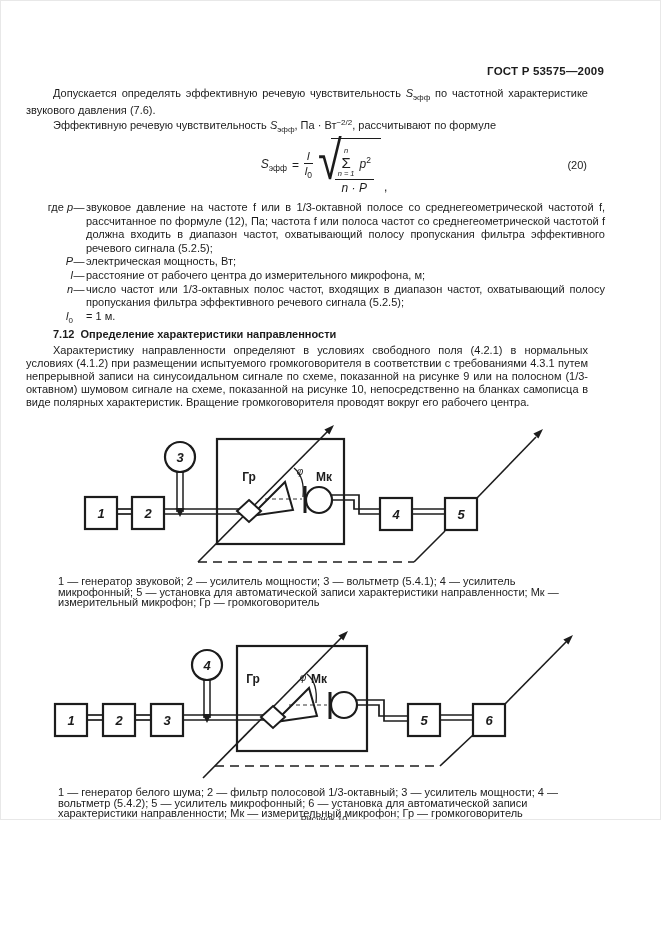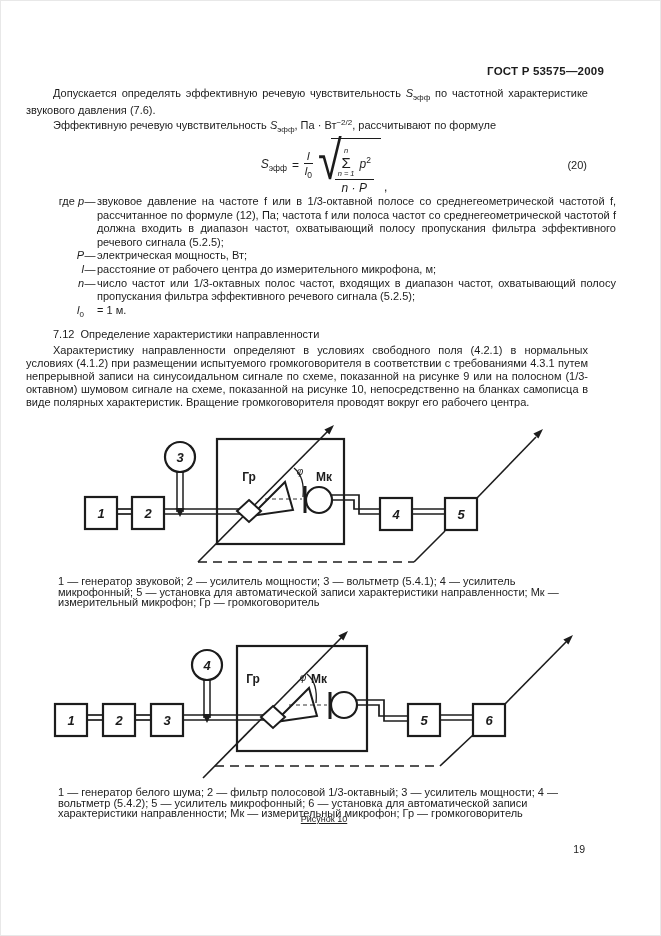--- a/index.html
+++ b/index.html
@@ -1,17 +1,17 @@
 <!DOCTYPE html>
 <html lang="ru"><head>
 <meta charset="utf-8">
 <style>
   html,body{margin:0;padding:0;background:#ffffff;}
   .page{
-    position:relative;width:661px;height:936px;background:#ffffff;
+    position:relative;width:661px;height:820px;background:#ffffff;
     font-family:"Liberation Sans","DejaVu Sans",sans-serif;color:#1c1c1c;
     overflow:hidden;box-shadow:inset 0 0 0 1px #e8e8e8;
   }
   .abs{position:absolute;}
   .doc-header{top:65px;right:57px;font-size:11.5px;font-weight:bold;letter-spacing:.2px;}
   .body-text{left:26px;width:562px;font-size:11px;line-height:13px;text-align:justify;}
   .indent{text-indent:27px;}
   .v{font-style:italic;}
   .sub{font-size:8px;vertical-align:-3px;}
   .sup{font-size:8px;vertical-align:4px;}
@@ -30,27 +30,27 @@
   .sqrt-sign{font-size:54px;line-height:50px;width:17px;transform:scaleX(.8);transform-origin:left top;font-weight:300;}
   .sqrt-body{margin-left:-4px;border-top:1.6px solid #1c1c1c;margin-top:3px;padding:3px 7px 0 4px;}
   .sum{display:inline-flex;flex-direction:column;align-items:center;line-height:1;}
   .sum-lim{font-size:7.5px;font-style:italic;line-height:8px;}
   .sigma{font-size:15px;line-height:15px;}
   .psq{margin-left:3px;}
   .f-comma{align-self:flex-end;margin-left:-2px;}
   .f-number{position:absolute;right:18px;top:23px;font-size:11px;}
 
   
-  .defs{top:195px;left:43px;width:562px;display:grid;grid-template-columns:30px 12px 1fr;
-        font-size:11px;line-height:13.6px;margin-left:11px;}
+  .defs{top:201px;left:43px;width:562px;display:grid;grid-template-columns:30px 12px 1fr;
+        font-size:11px;line-height:13.6px;}
   .d-term{text-align:right;white-space:nowrap;}
   .d-dash{text-align:center;}
   .d-text{text-align:justify;padding-left:1px;}
 
-  .h712{top:328px;font-weight:normal;}
+  .h712{top:328px;font-weight:bold;}
   .para3{top:344px;}
 
   svg{display:block;}
   svg text{font-family:"Liberation Sans","DejaVu Sans",sans-serif;fill:#1c1c1c;}
   .dg-num{font-size:13px;font-weight:bold;font-style:italic;text-anchor:middle;}
   .dg-lbl{font-size:12px;font-weight:bold;text-anchor:middle;}
   .dg-phi{font-size:10px;font-style:italic;text-anchor:middle;}
 
   .fig-caption{left:58px;width:532px;font-size:11px;line-height:10.6px;text-align:left;color:#222;}
   .cap9{top:576px;}

